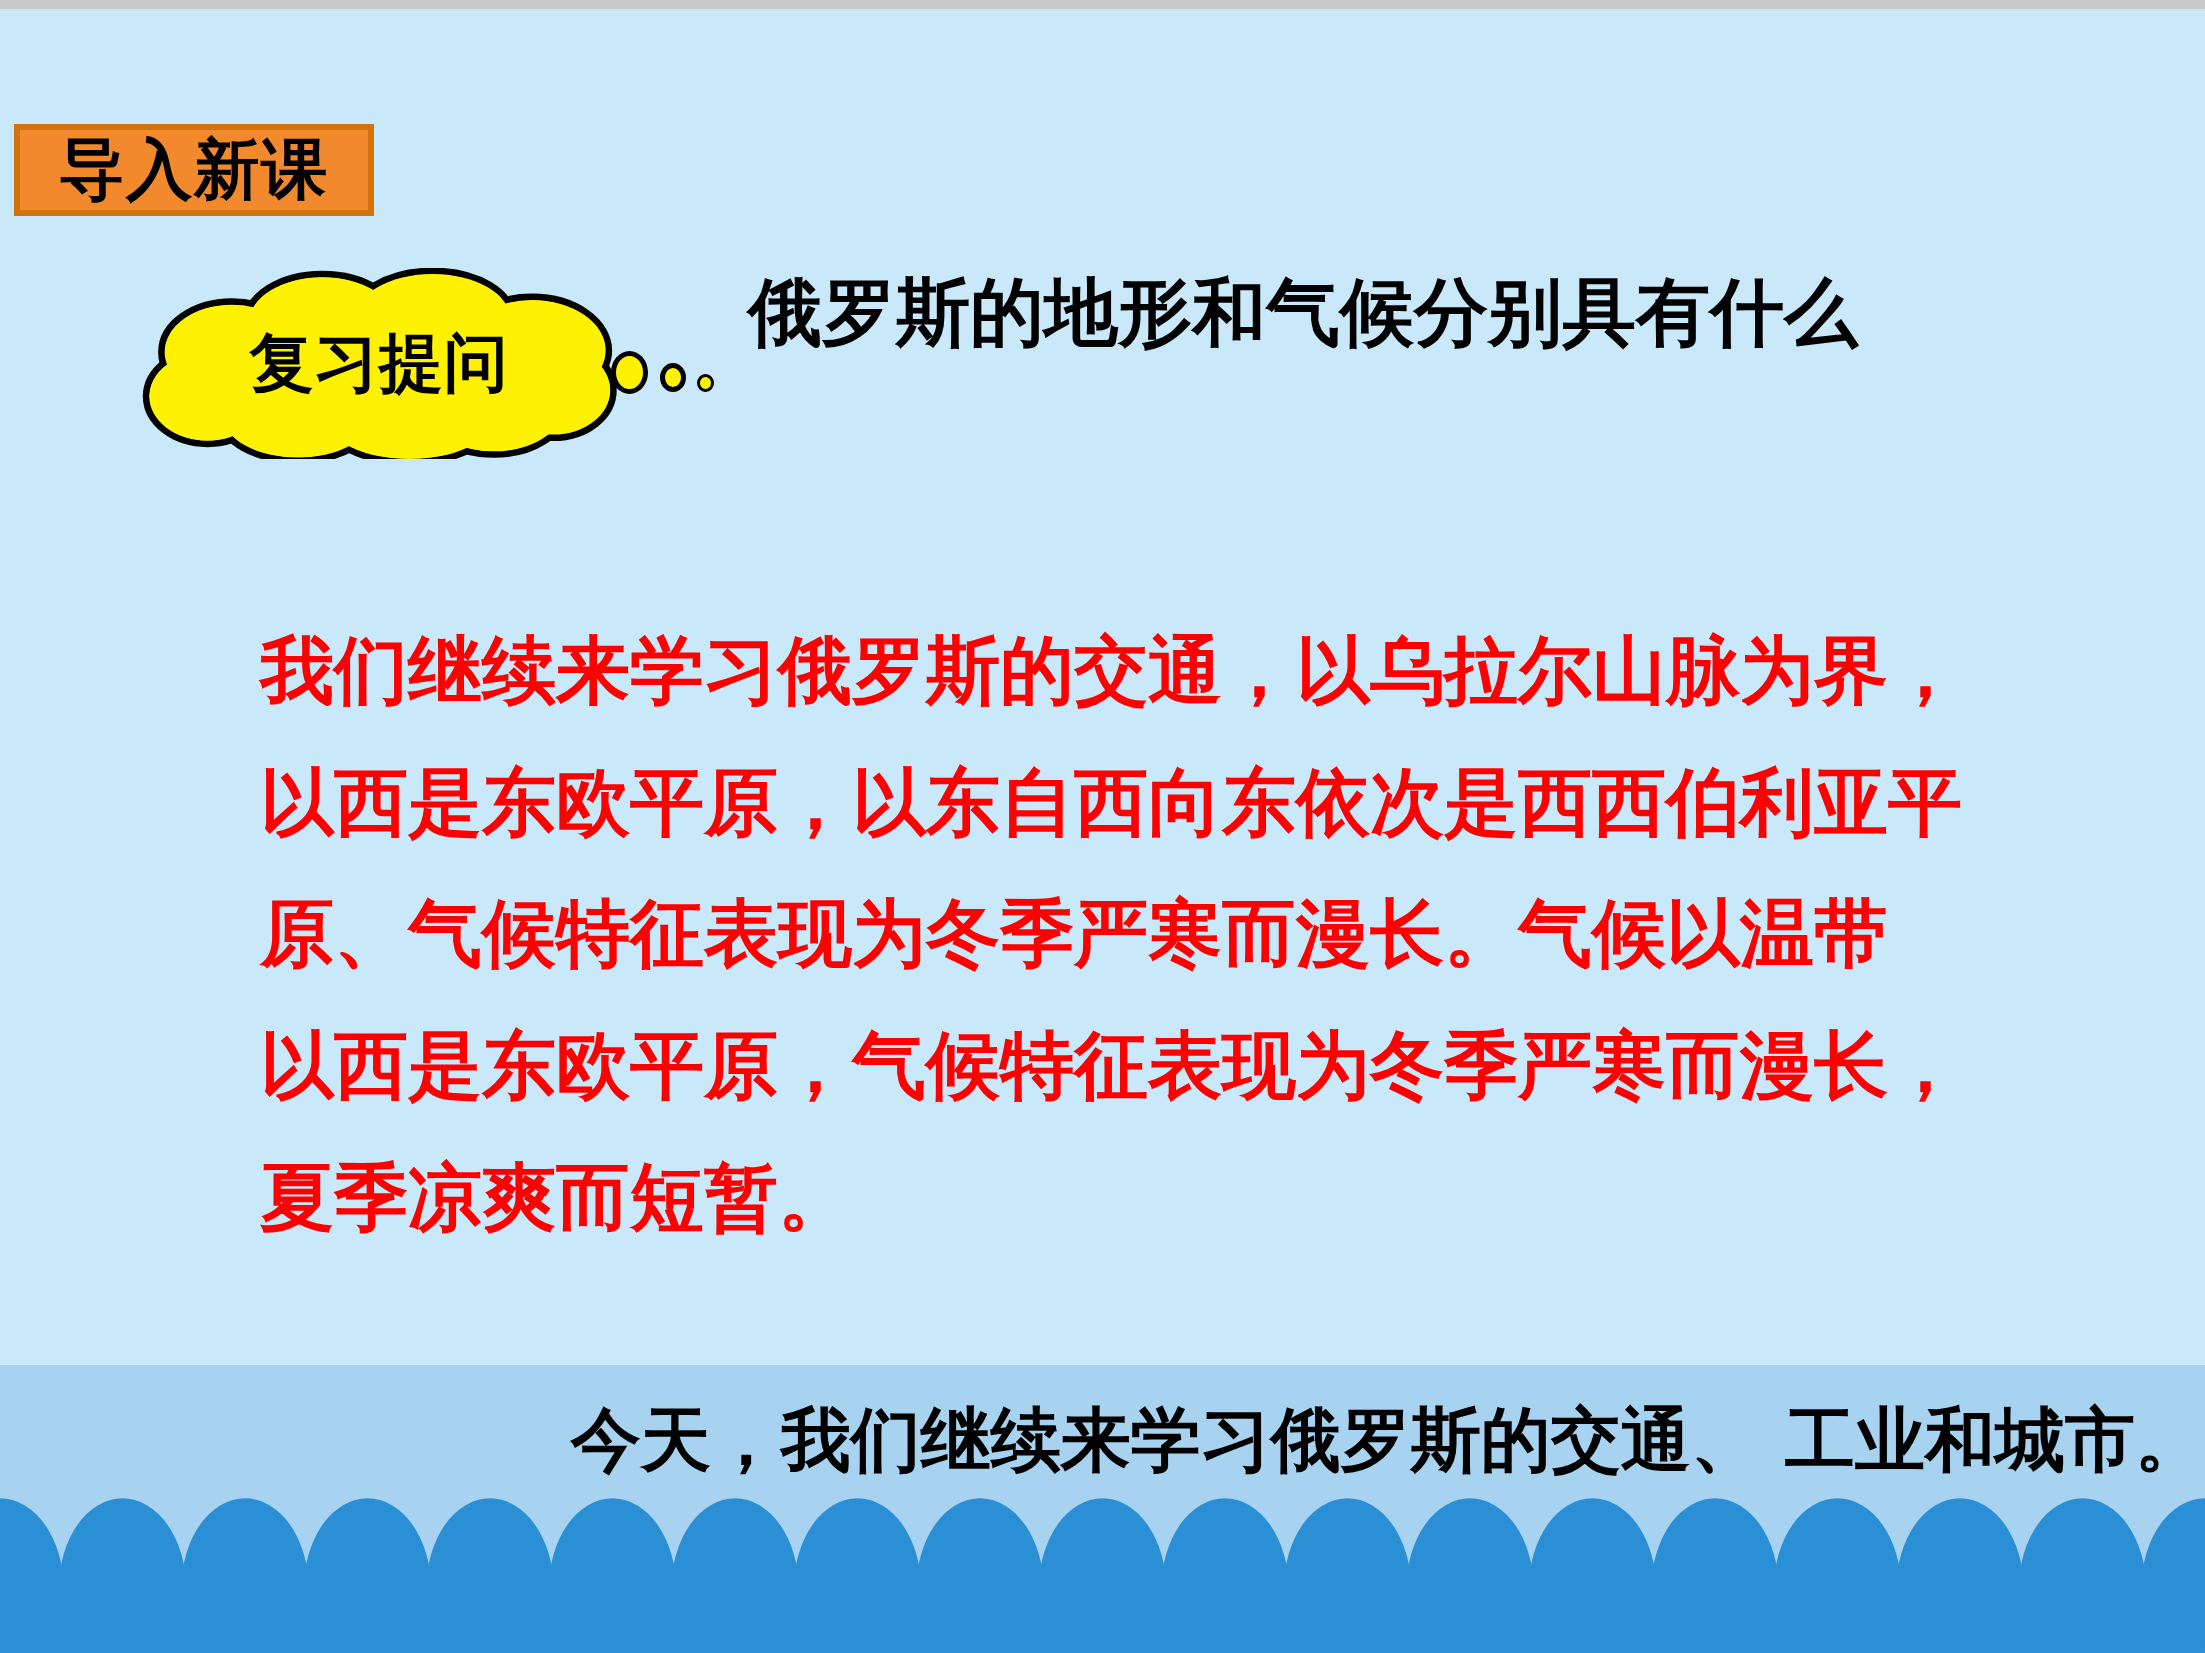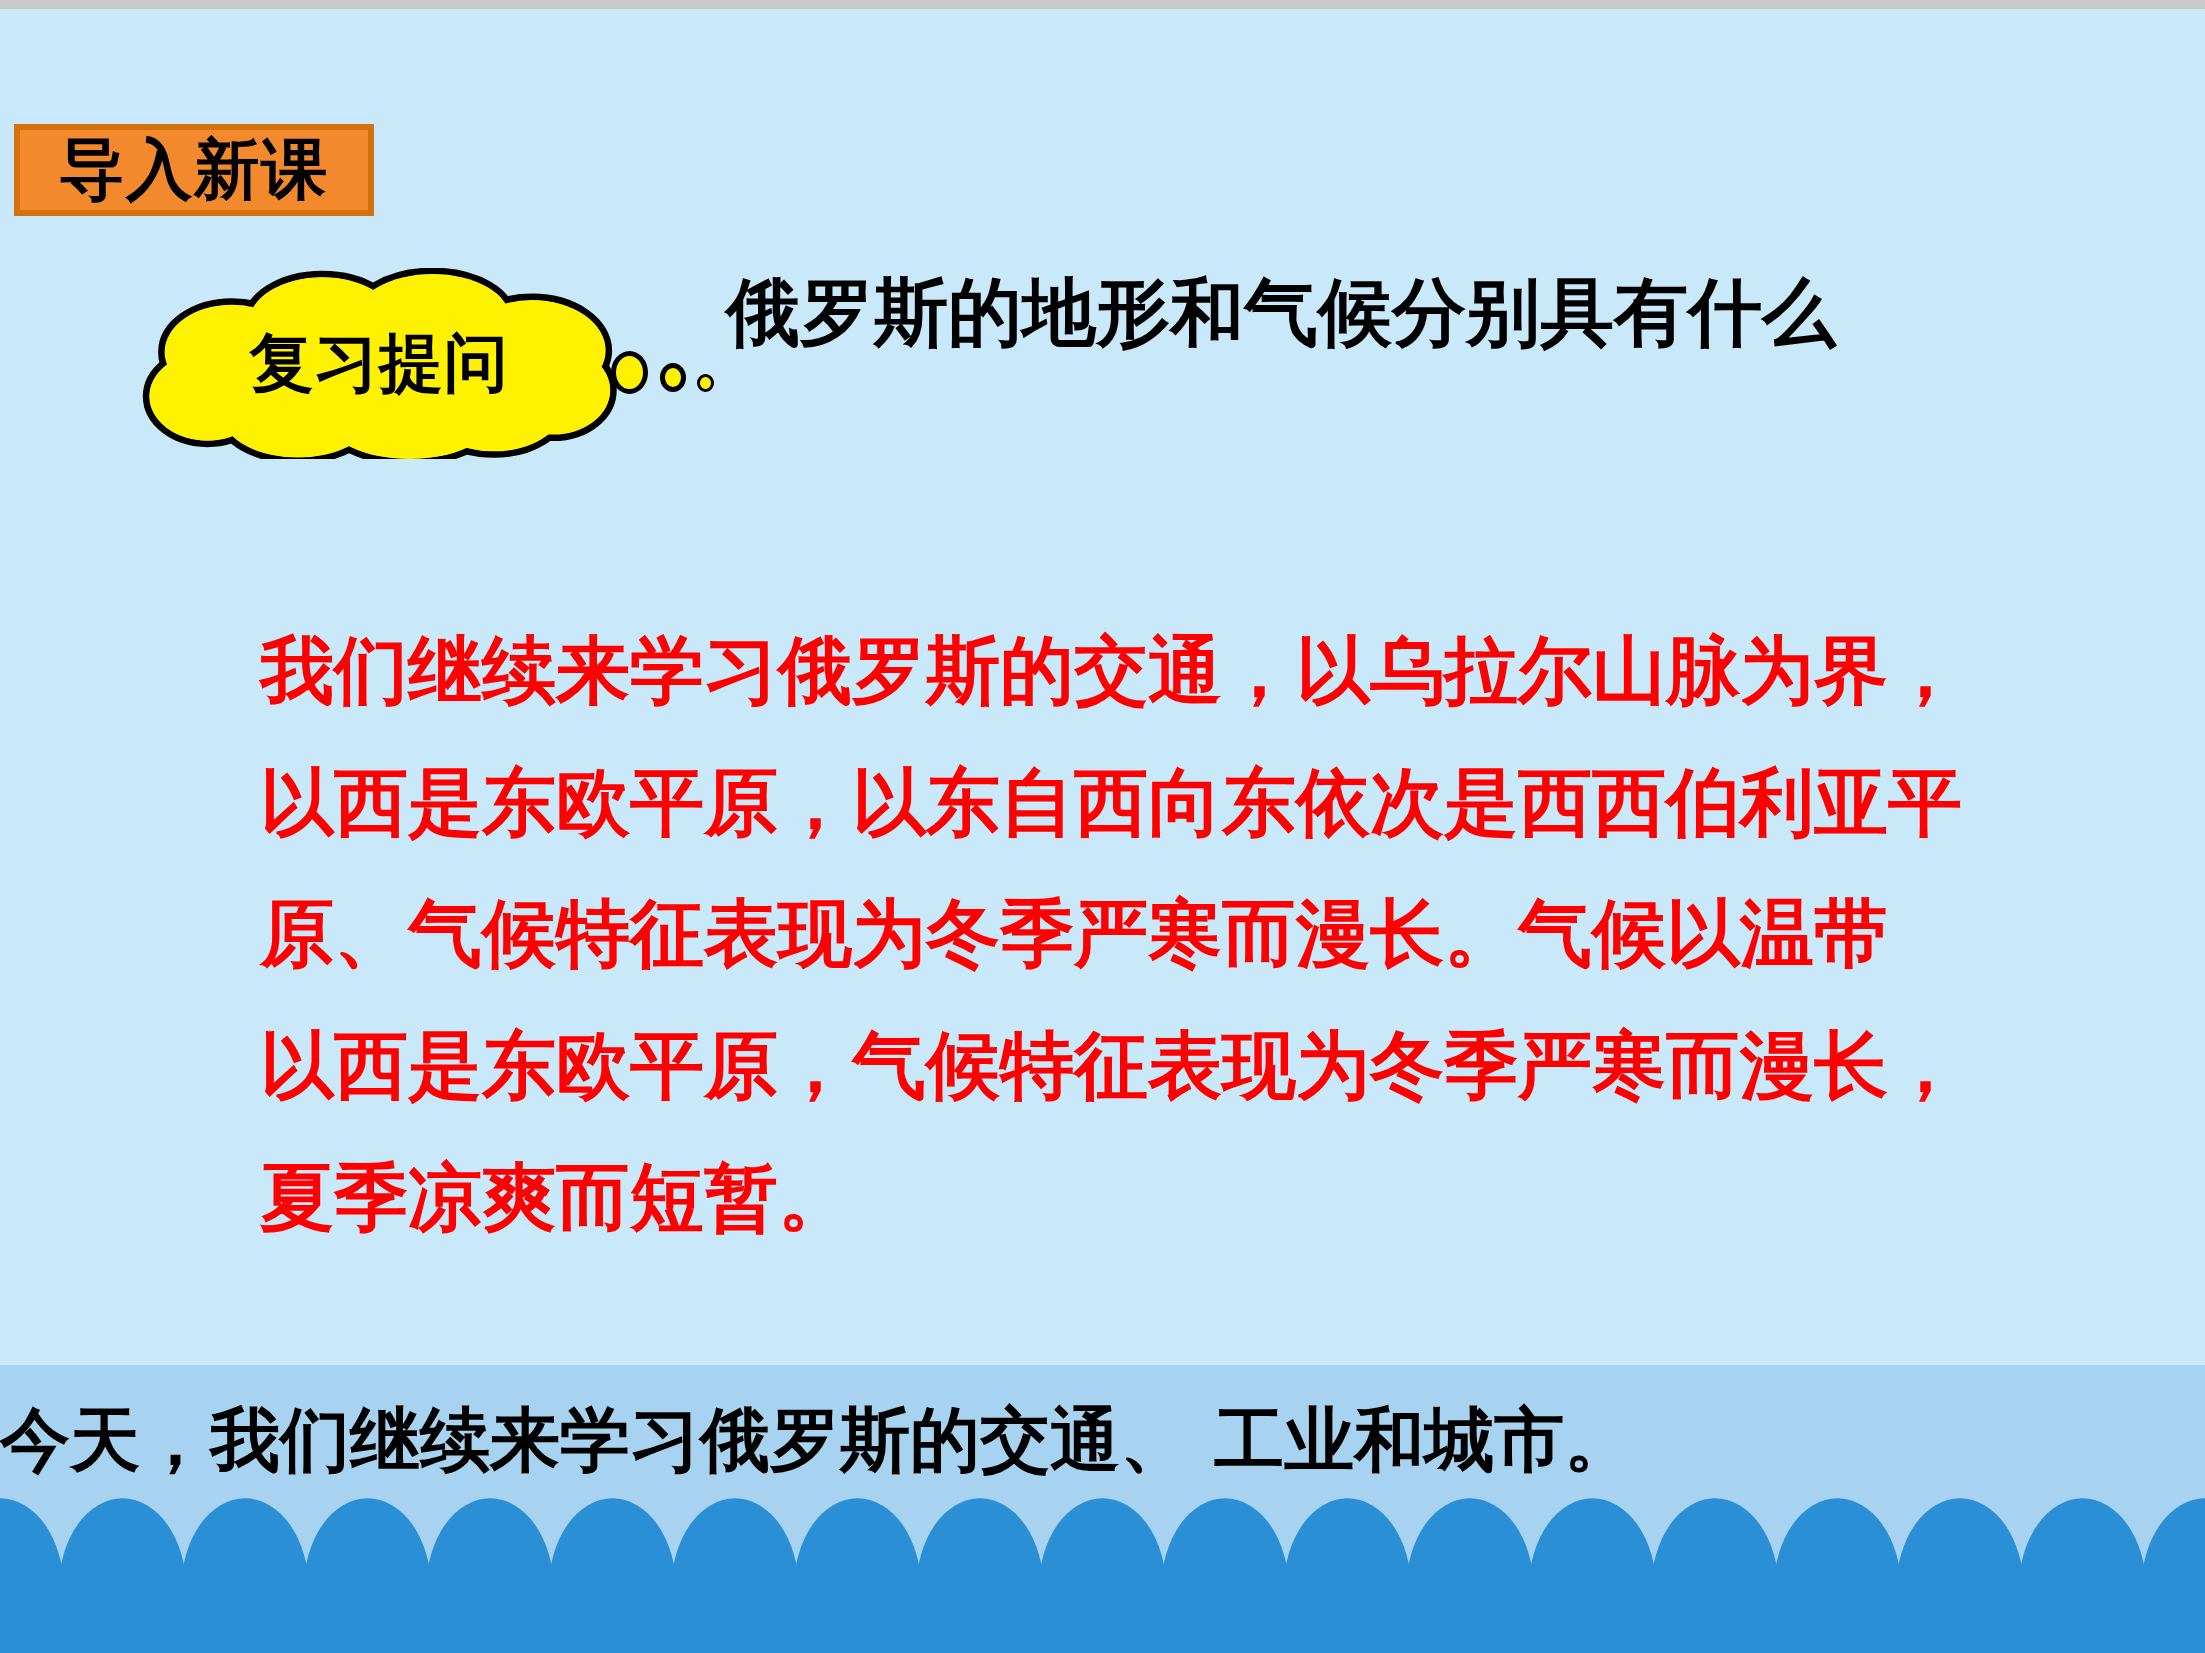--- a/index.html
+++ b/index.html
@@ -103,21 +103,21 @@
     border-radius: 50%;
     box-sizing: border-box;
   }
   .dot-1 { left: 611px; top: 351px; width: 37px;  height: 43px; }
   .dot-2 { left: 660px; top: 363px; width: 26px;  height: 29px; }
   .dot-3 { left: 697px; top: 374px; width: 17px;  height: 18.4px; border-width: 3.8px; }
 
   
   .question {
     position: absolute;
-    left: 726px;
+    left: 748px;
     top: 264px;
     width: 1332px;
     font-size: 74px;
     font-weight: 700;
     color: #000000;
     line-height: 1.30;
     letter-spacing: 0px;
   }
 
   
@@ -132,21 +132,21 @@
     line-height: 1.78;
     letter-spacing: 0px;
   }
 
   
   .summary {
     position: absolute;
     left: 0;
     top: 1394px;
     width: 2205px;
-    text-align: left;
+    text-align: right;
     font-size: 70px;
     font-weight: 700;
     color: #000000;
     letter-spacing: 0px;
     white-space: nowrap;
   }
 
   
   .scallops {
     position: absolute;

